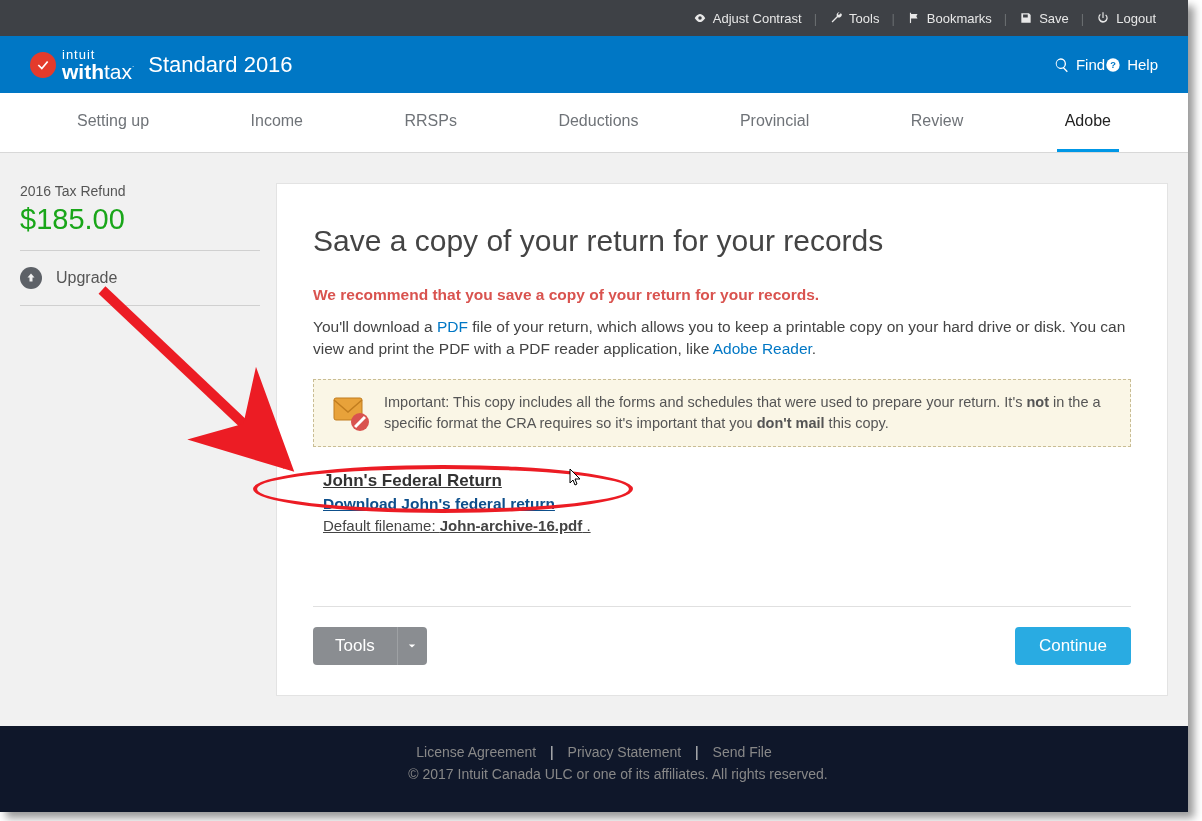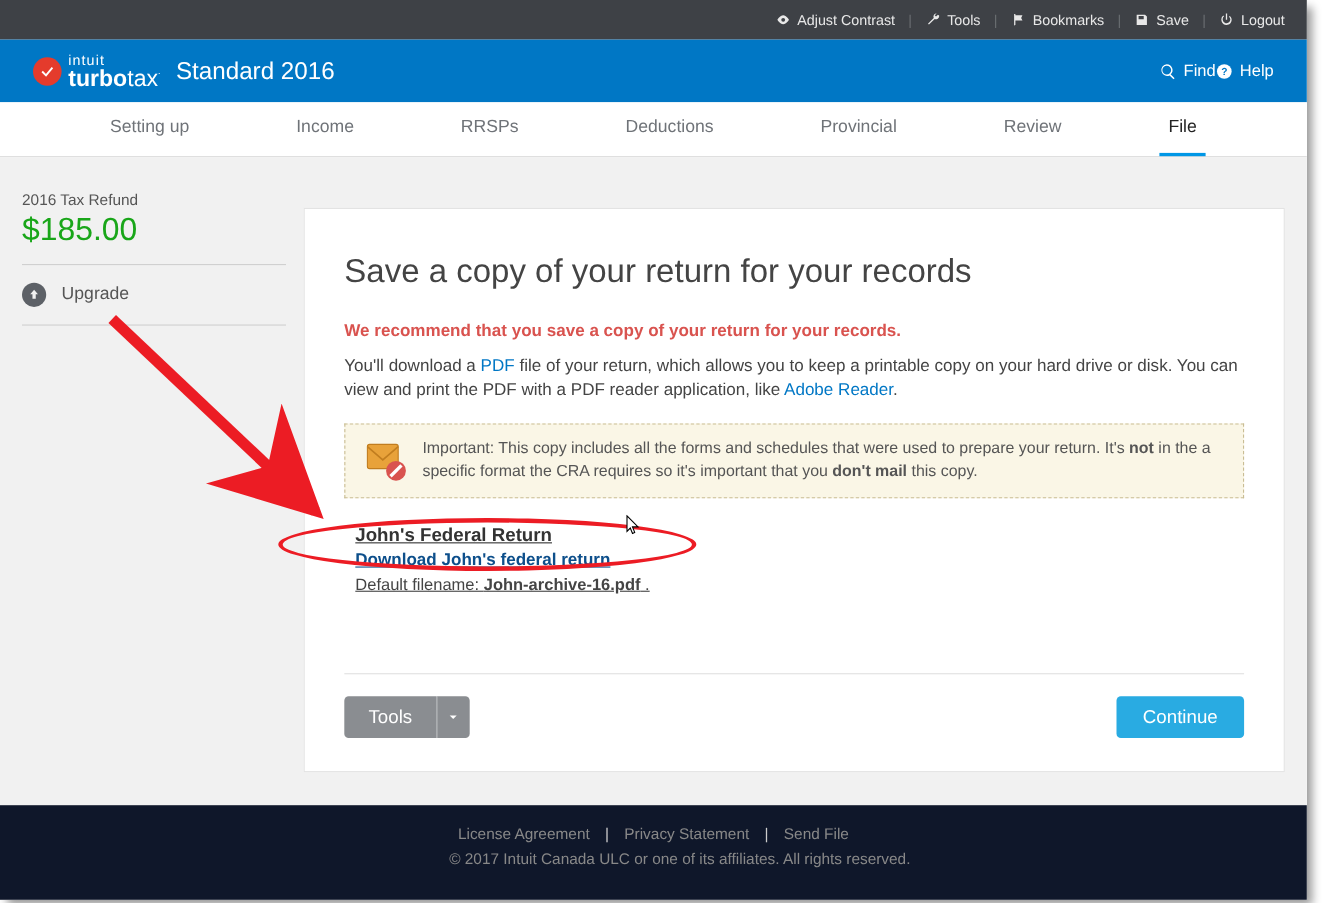--- a/index.html
+++ b/index.html
@@ -14,21 +14,21 @@
       width: 1188px;
       box-shadow: 6px 6px 8px rgba(0,0,0,0.4);
     }
     
     .topbar {
       background: #3e4146;
       height: 36px;
       display: flex;
       justify-content: flex-end;
       align-items: center;
-      padding-right: 16px;
+      padding-right: 28px;
       font-size: 13px;
       color: #e8e8e8;
     }
     .topbar .tb-item {
       display: flex;
       align-items: center;
       gap: 6px;
       padding: 0 4px;
       cursor: pointer;
     }
@@ -59,24 +59,24 @@
     .logo-text .tt { font-size: 21px; font-weight: 400; }
     .logo-text .tt b { font-weight: 700; }
     .edition { font-size: 22px; margin-left: 8px; font-weight: 300; }
     .blue-right { display: flex; font-size: 15px; align-items: center; }
     .blue-right .br-item { display: flex; align-items: center; gap: 6px; cursor: pointer; }
     .blue-right svg { width: 16px; height: 16px; fill: #fff; }
     
     .navtabs {
       background: #fff;
       border-bottom: 1px solid #d8d8d8;
-      height: 50px;
+      height: 60px;
       display: flex;
       align-items: stretch;
-      padding: 0 92px;
+      padding: 0 69px;
       font-size: 16px;
       justify-content: space-between;
       gap: 44px;
     }
     .navtabs .tab {
       color: #6f7378;
       display: flex;
       align-items: center;
       padding: 0 8px;
       cursor: pointer;
@@ -110,21 +110,20 @@
       background: #5d6167;
       display: inline-flex; align-items: center; justify-content: center;
     }
     .upgrade-row .ico svg { width: 12px; height: 12px; fill: #f1f1f1; }
     
     .card {
       flex: 1;
       background: #fff;
       border: 1px solid #e3e3e3;
       padding: 40px 36px 30px;
-      margin-top: 16px;
     }
     .card h1 {
       font-weight: 300;
       font-size: 30px;
       color: #444;
       margin-bottom: 28px;
     }
     .rec {
       color: #d9534f;
       font-weight: 600;
@@ -278,21 +277,21 @@
 
   <div class="bluebar">
     <div class="logo-block">
       <span class="logo-circle">
         <svg viewBox="0 0 24 24">
             <polyline points="4,12 10,18 20,6"></polyline>
           </svg>
       </span>
       <span class="logo-text">
         <div class="intuit">intuit</div>
-        <div class="tt"><b>turbo</b><span>tax</span><span style="font-size:8px;vertical-align:top">.</span></div>
+        <div class="tt"><b>with</b><span>tax</span><span style="font-size:8px;vertical-align:top">.</span></div>
       </span>
       <span class="edition">Standard 2016</span>
     </div>
     <div class="blue-right">
       <div class="br-item">
         <svg viewBox="0 0 24 24">
             <path d="M10 2a8 8 0 015.3 13.9l5.4 5.4-1.4 1.4-5.4-5.4A8 8 0 1110 2zm0 2a6 6 0 100 12 6 6 0 000-12z"></path>
           </svg>
         <span>Find</span>
       </div>
@@ -306,21 +305,21 @@
     </div>
   </div>
 
   <div class="navtabs">
     <div class="tab">Setting up</div>
     <div class="tab">Income</div>
     <div class="tab">RRSPs</div>
     <div class="tab">Deductions</div>
     <div class="tab">Provincial</div>
     <div class="tab">Review</div>
-    <div class="tab active">File</div>
+    <div class="tab active">Adobe</div>
   </div>
 
   <div class="main">
     <div class="leftcol">
       <div class="refund-label">2016 Tax Refund</div>
       <div class="refund-amount">$185.00</div>
       <div class="lc-div"></div>
       <div class="upgrade-row">
         <span class="ico">
           <svg viewBox="0 0 24 24">

